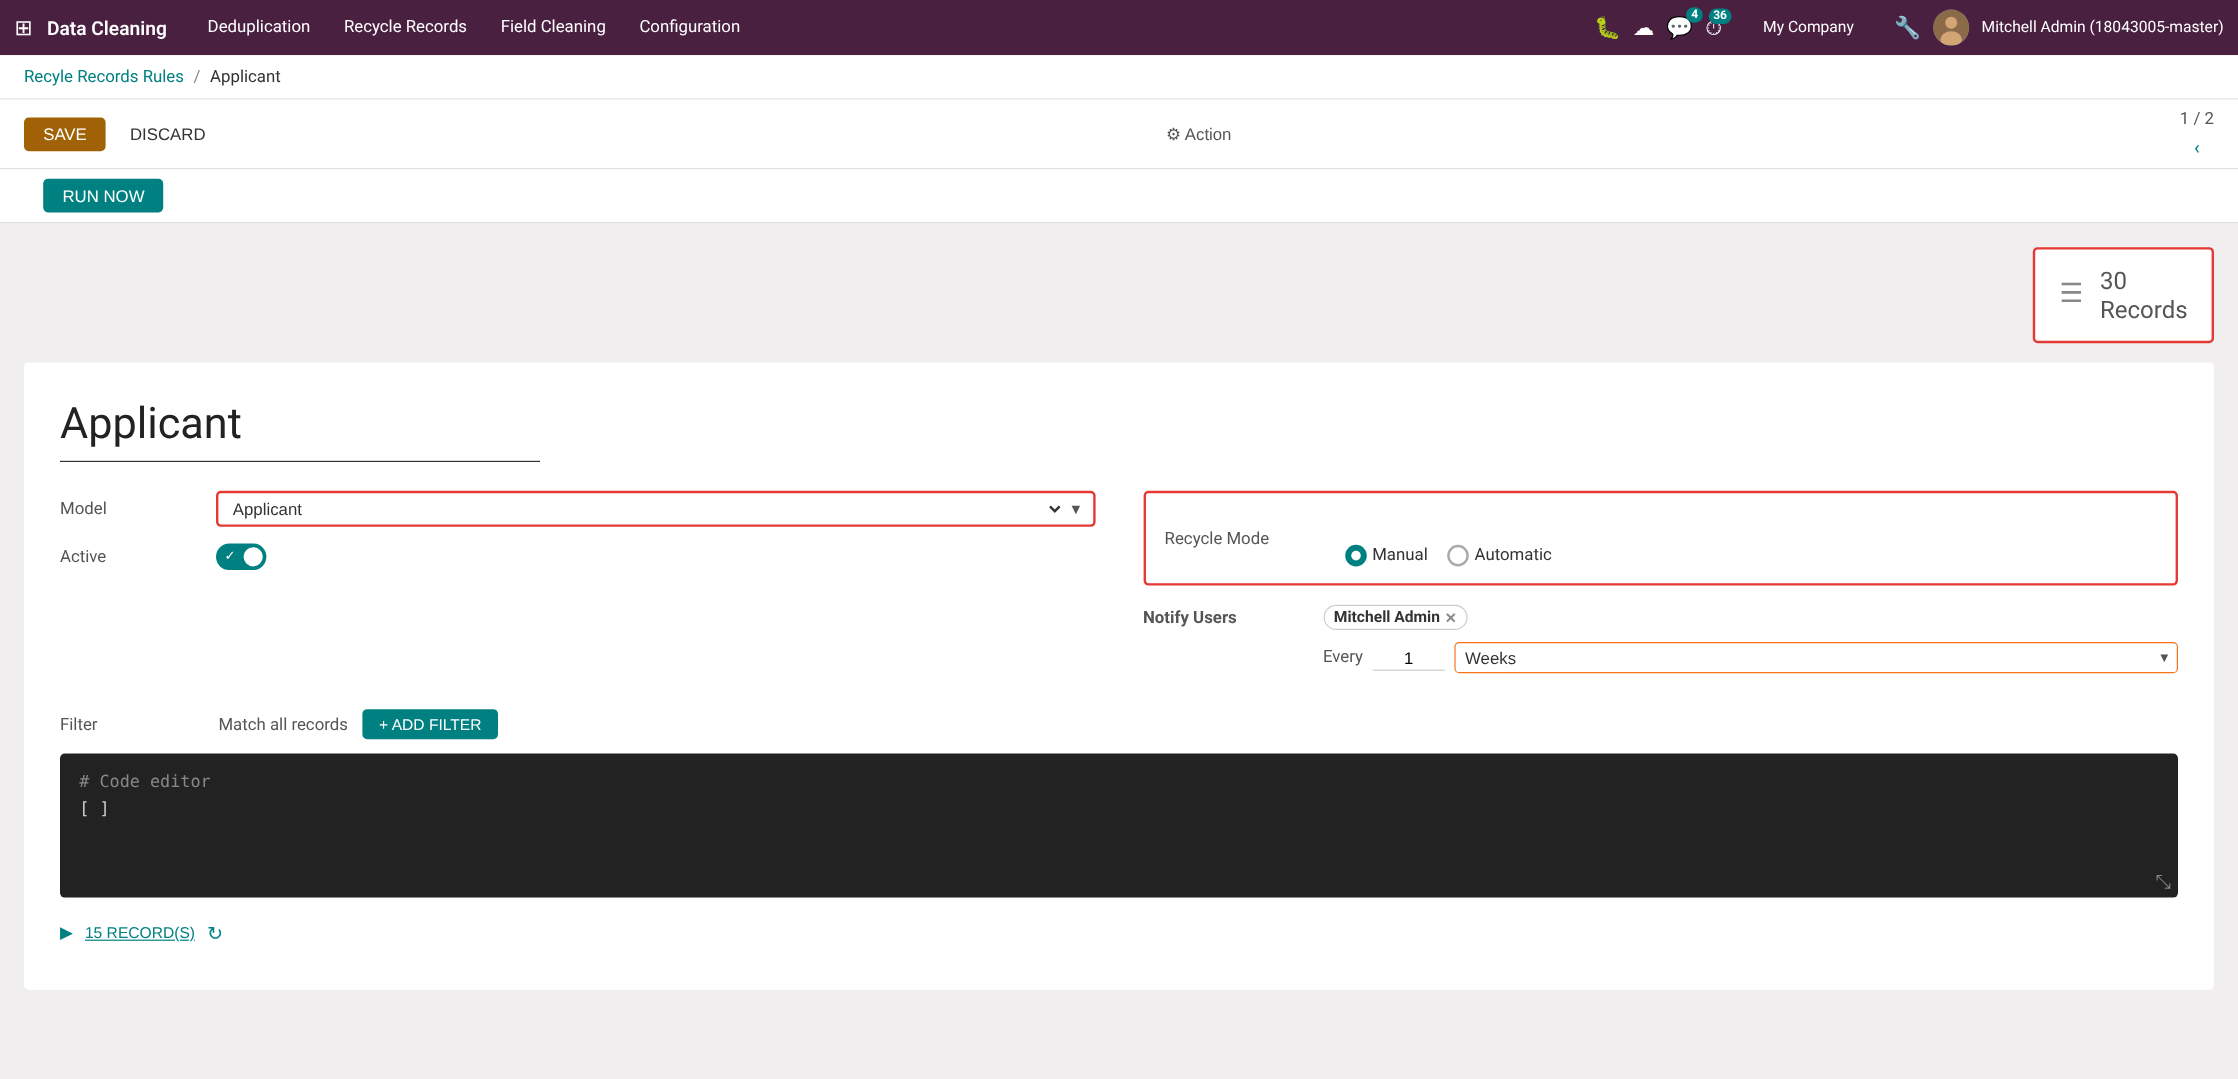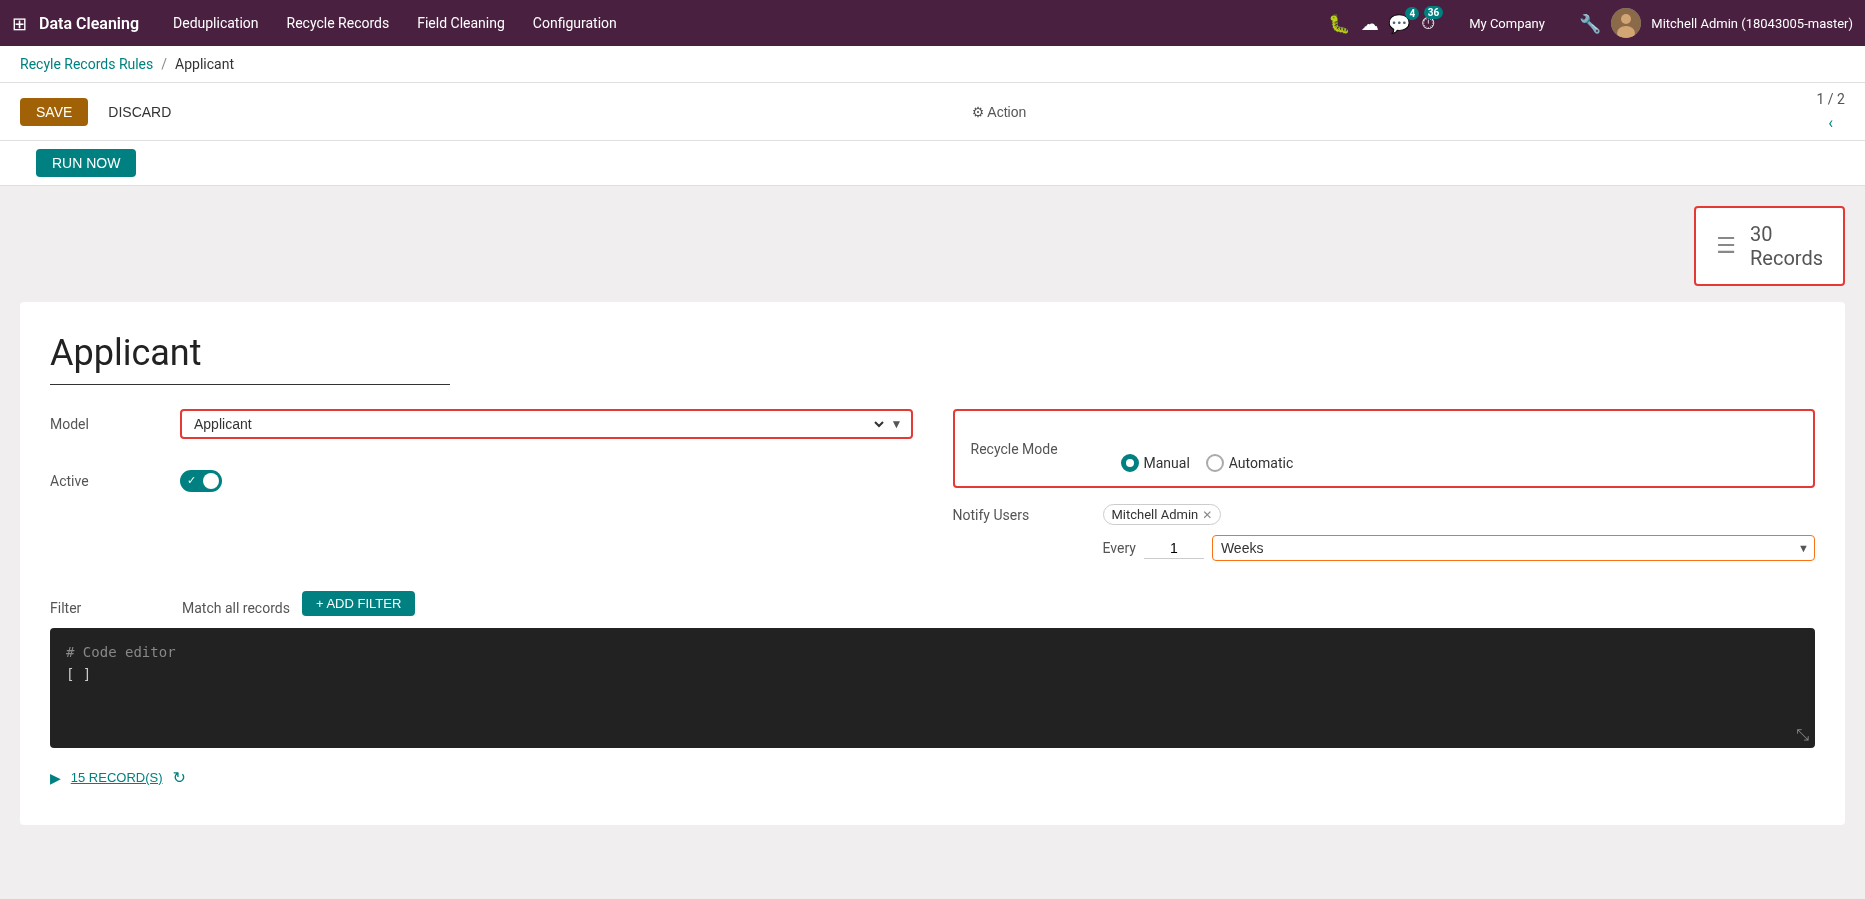--- a/index.html
+++ b/index.html
@@ -159,21 +159,21 @@
       gap: 40px;
     }
 
     .form-col-left { flex: 1; }
     .form-col-right { flex: 1; }
 
     
     .field-row {
       display: flex;
       align-items: center;
-      margin-bottom: 31px;
+      margin-bottom: 14px;
       gap: 10px;
     }
     .field-label {
       width: 120px;
       color: #555;
       font-size: 14px;
       flex-shrink: 0;
     }
     .field-control { flex: 1; }
 
@@ -266,20 +266,21 @@
     .radio-circle.empty-selected {
       border: 2px solid #aaa;
     }
 
     
     .notify-row {
       display: flex;
       align-items: center;
       margin-bottom: 10px;
       gap: 10px;
+      font-weight: bold;
     }
     .notify-label {
       width: 140px;
       color: #555;
       font-size: 14px;
       flex-shrink: 0;
     }
     .user-tag {
       display: inline-flex;
       align-items: center;
@@ -318,21 +319,21 @@
       font-size: 14px;
       background: transparent;
       cursor: pointer;
       padding: 2px 4px;
     }
 
     
     .filter-section { margin-top: 30px; }
     .filter-row {
       display: flex;
-      align-items: flex-end;
+      align-items: center;
       gap: 12px;
       margin-bottom: 12px;
     }
     .filter-label {
       width: 120px;
       color: #555;
       font-size: 14px;
       flex-shrink: 0;
     }
     .filter-match { font-size: 14px; color: #555; }

